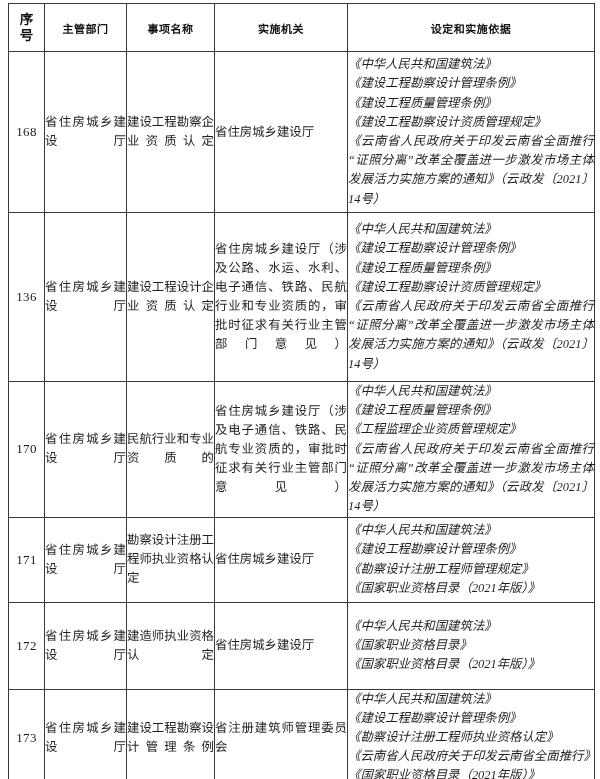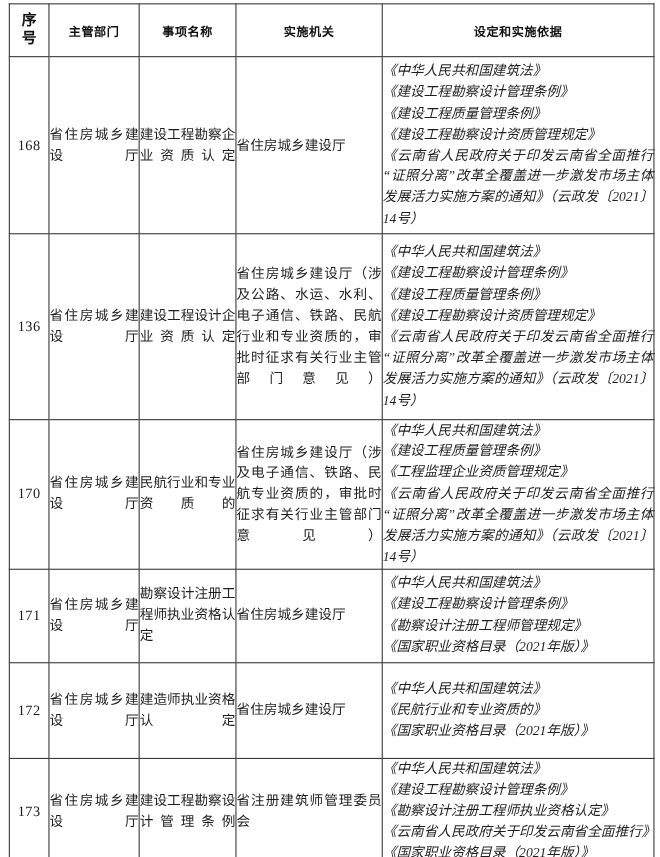--- a/index.html
+++ b/index.html
@@ -214,21 +214,21 @@
             <div class="just">省住房城乡建设厅</div>
           </td>
         <td class="item">
             <div class="just">建造师执业资格认定</div>
           </td>
         <td class="organ">
             <div class="just short">省住房城乡建设厅</div>
           </td>
         <td class="basis">
           <span class="law">《中华人民共和国建筑法》</span>
-          <span class="law">《民航行业和专业资质的》</span>
+          <span class="law">《国家职业资格目录》</span>
           <span class="law">《国家职业资格目录（2021年版）》</span>
         </td>
       </tr>
 
       <tr class="r173">
         <td class="seq">173</td>
         <td class="dept">
             <div class="just">省住房城乡建设厅</div>
           </td>
         <td class="item">

